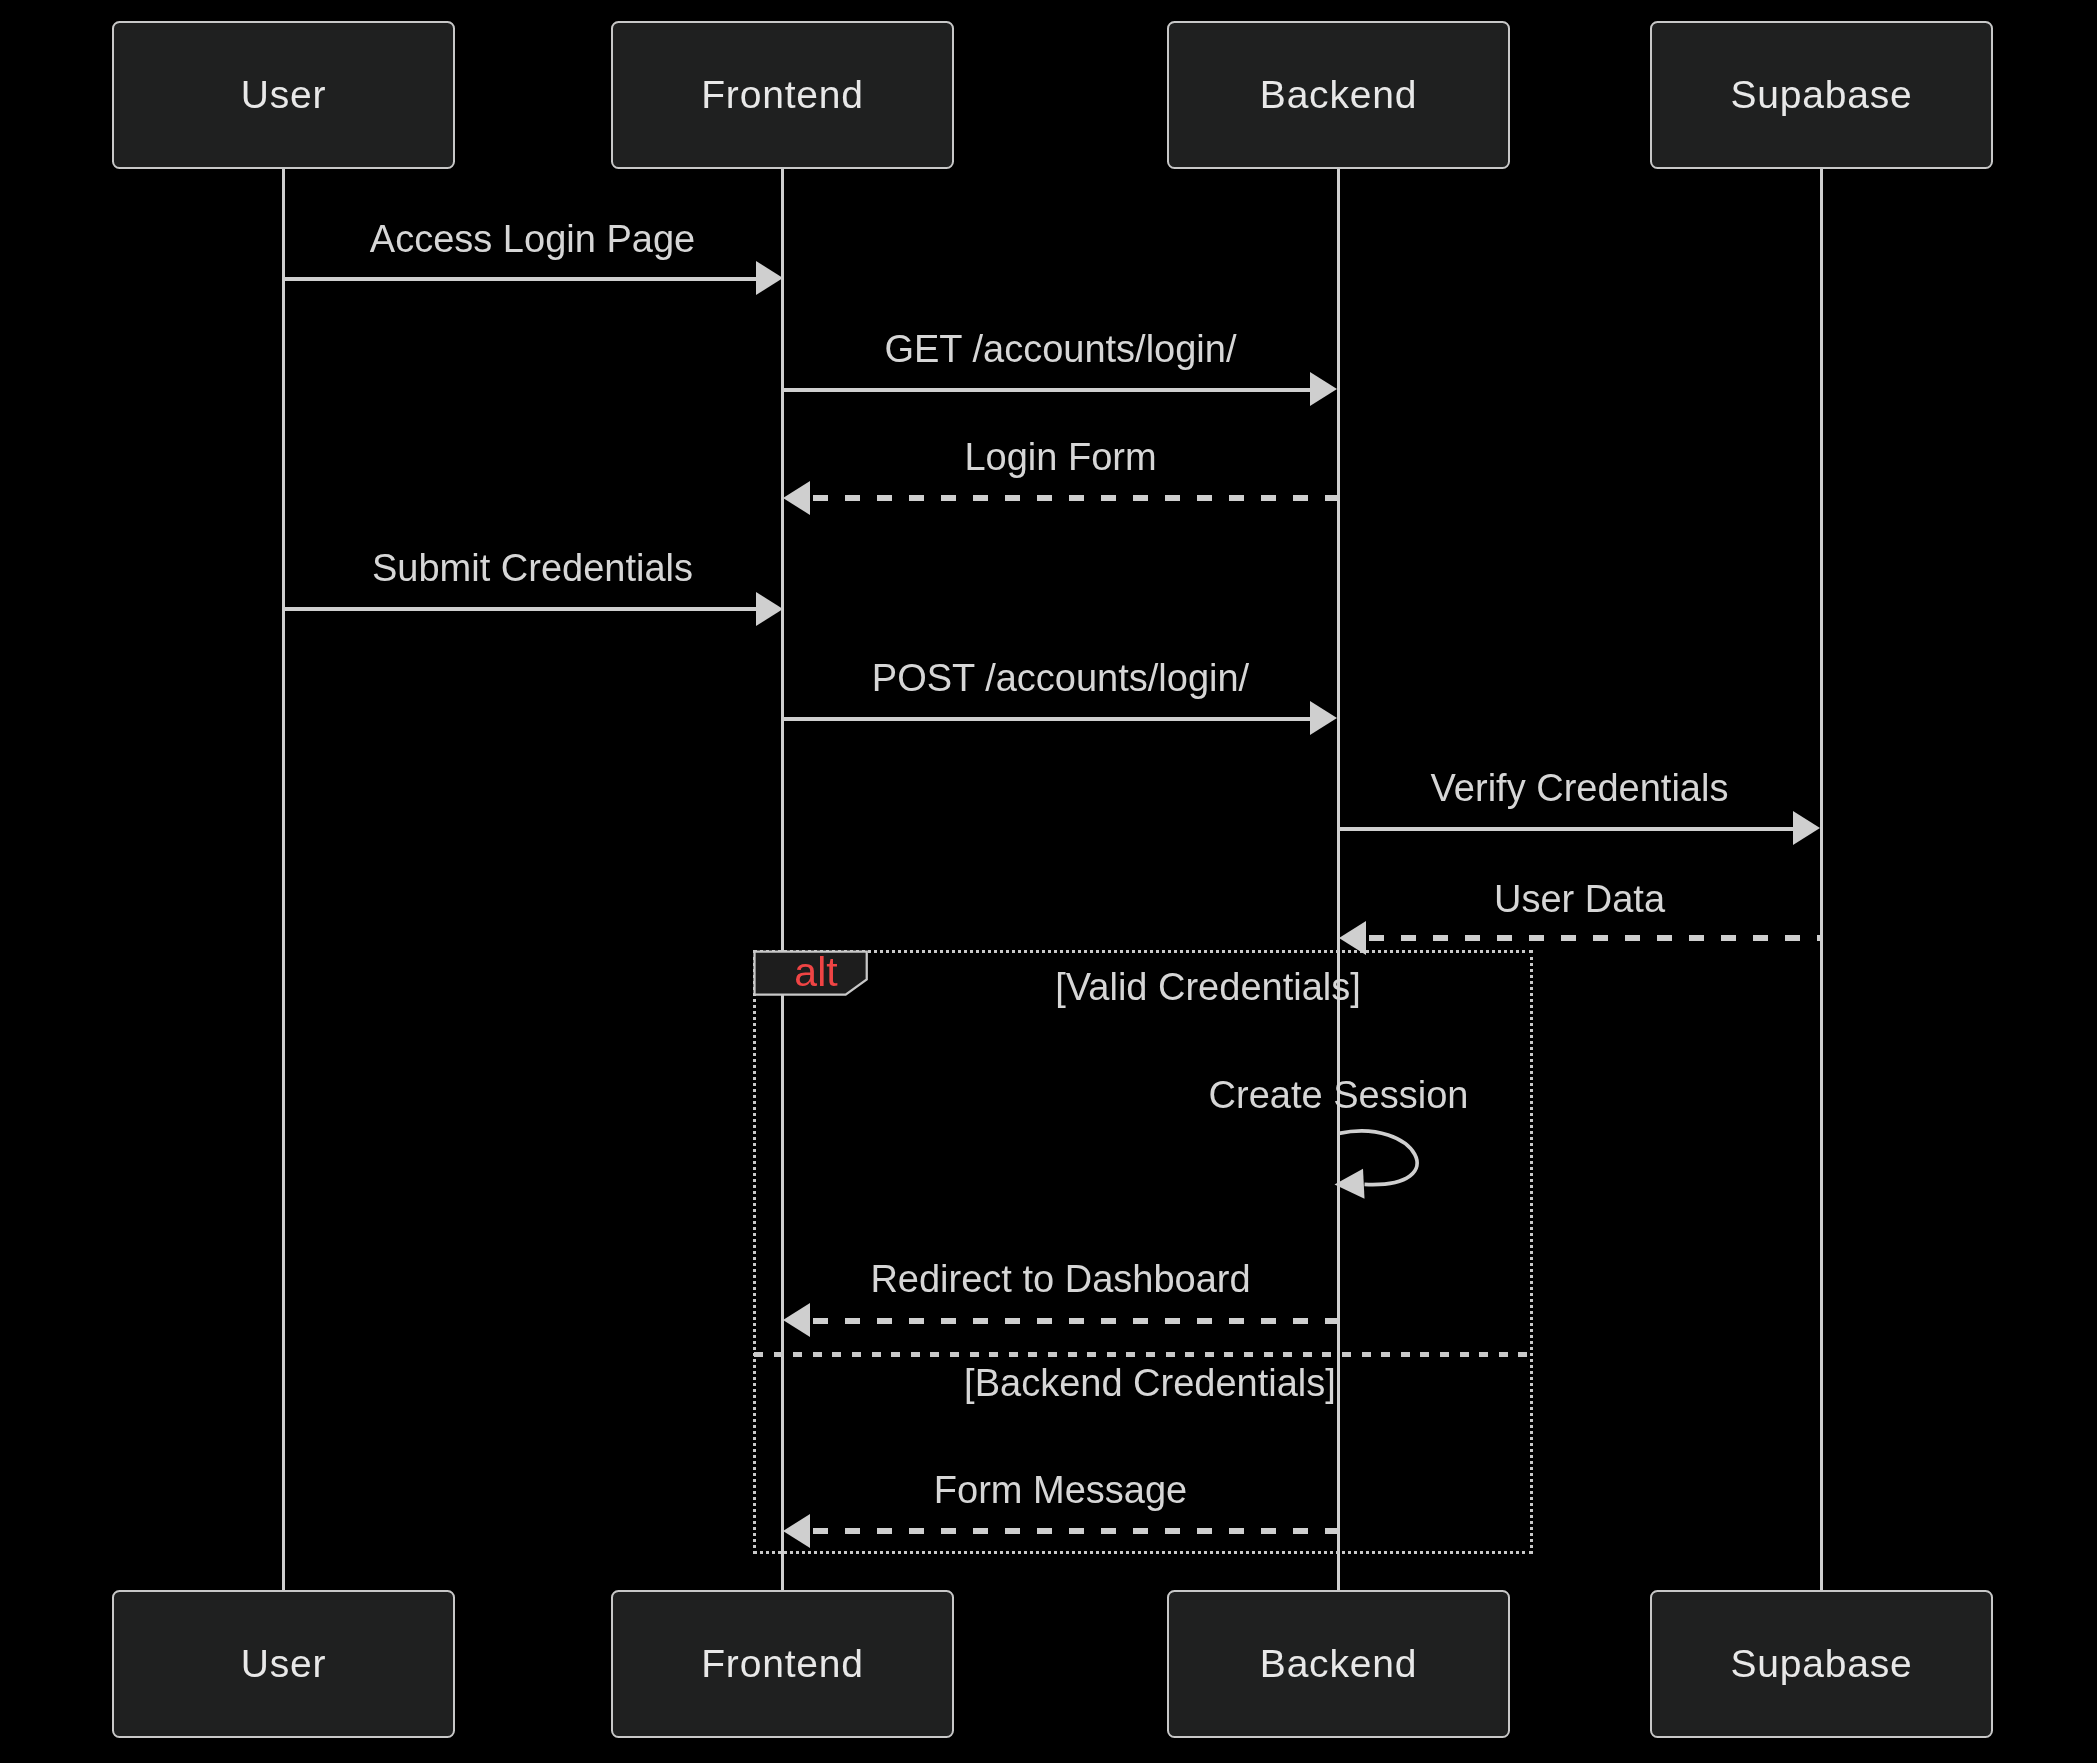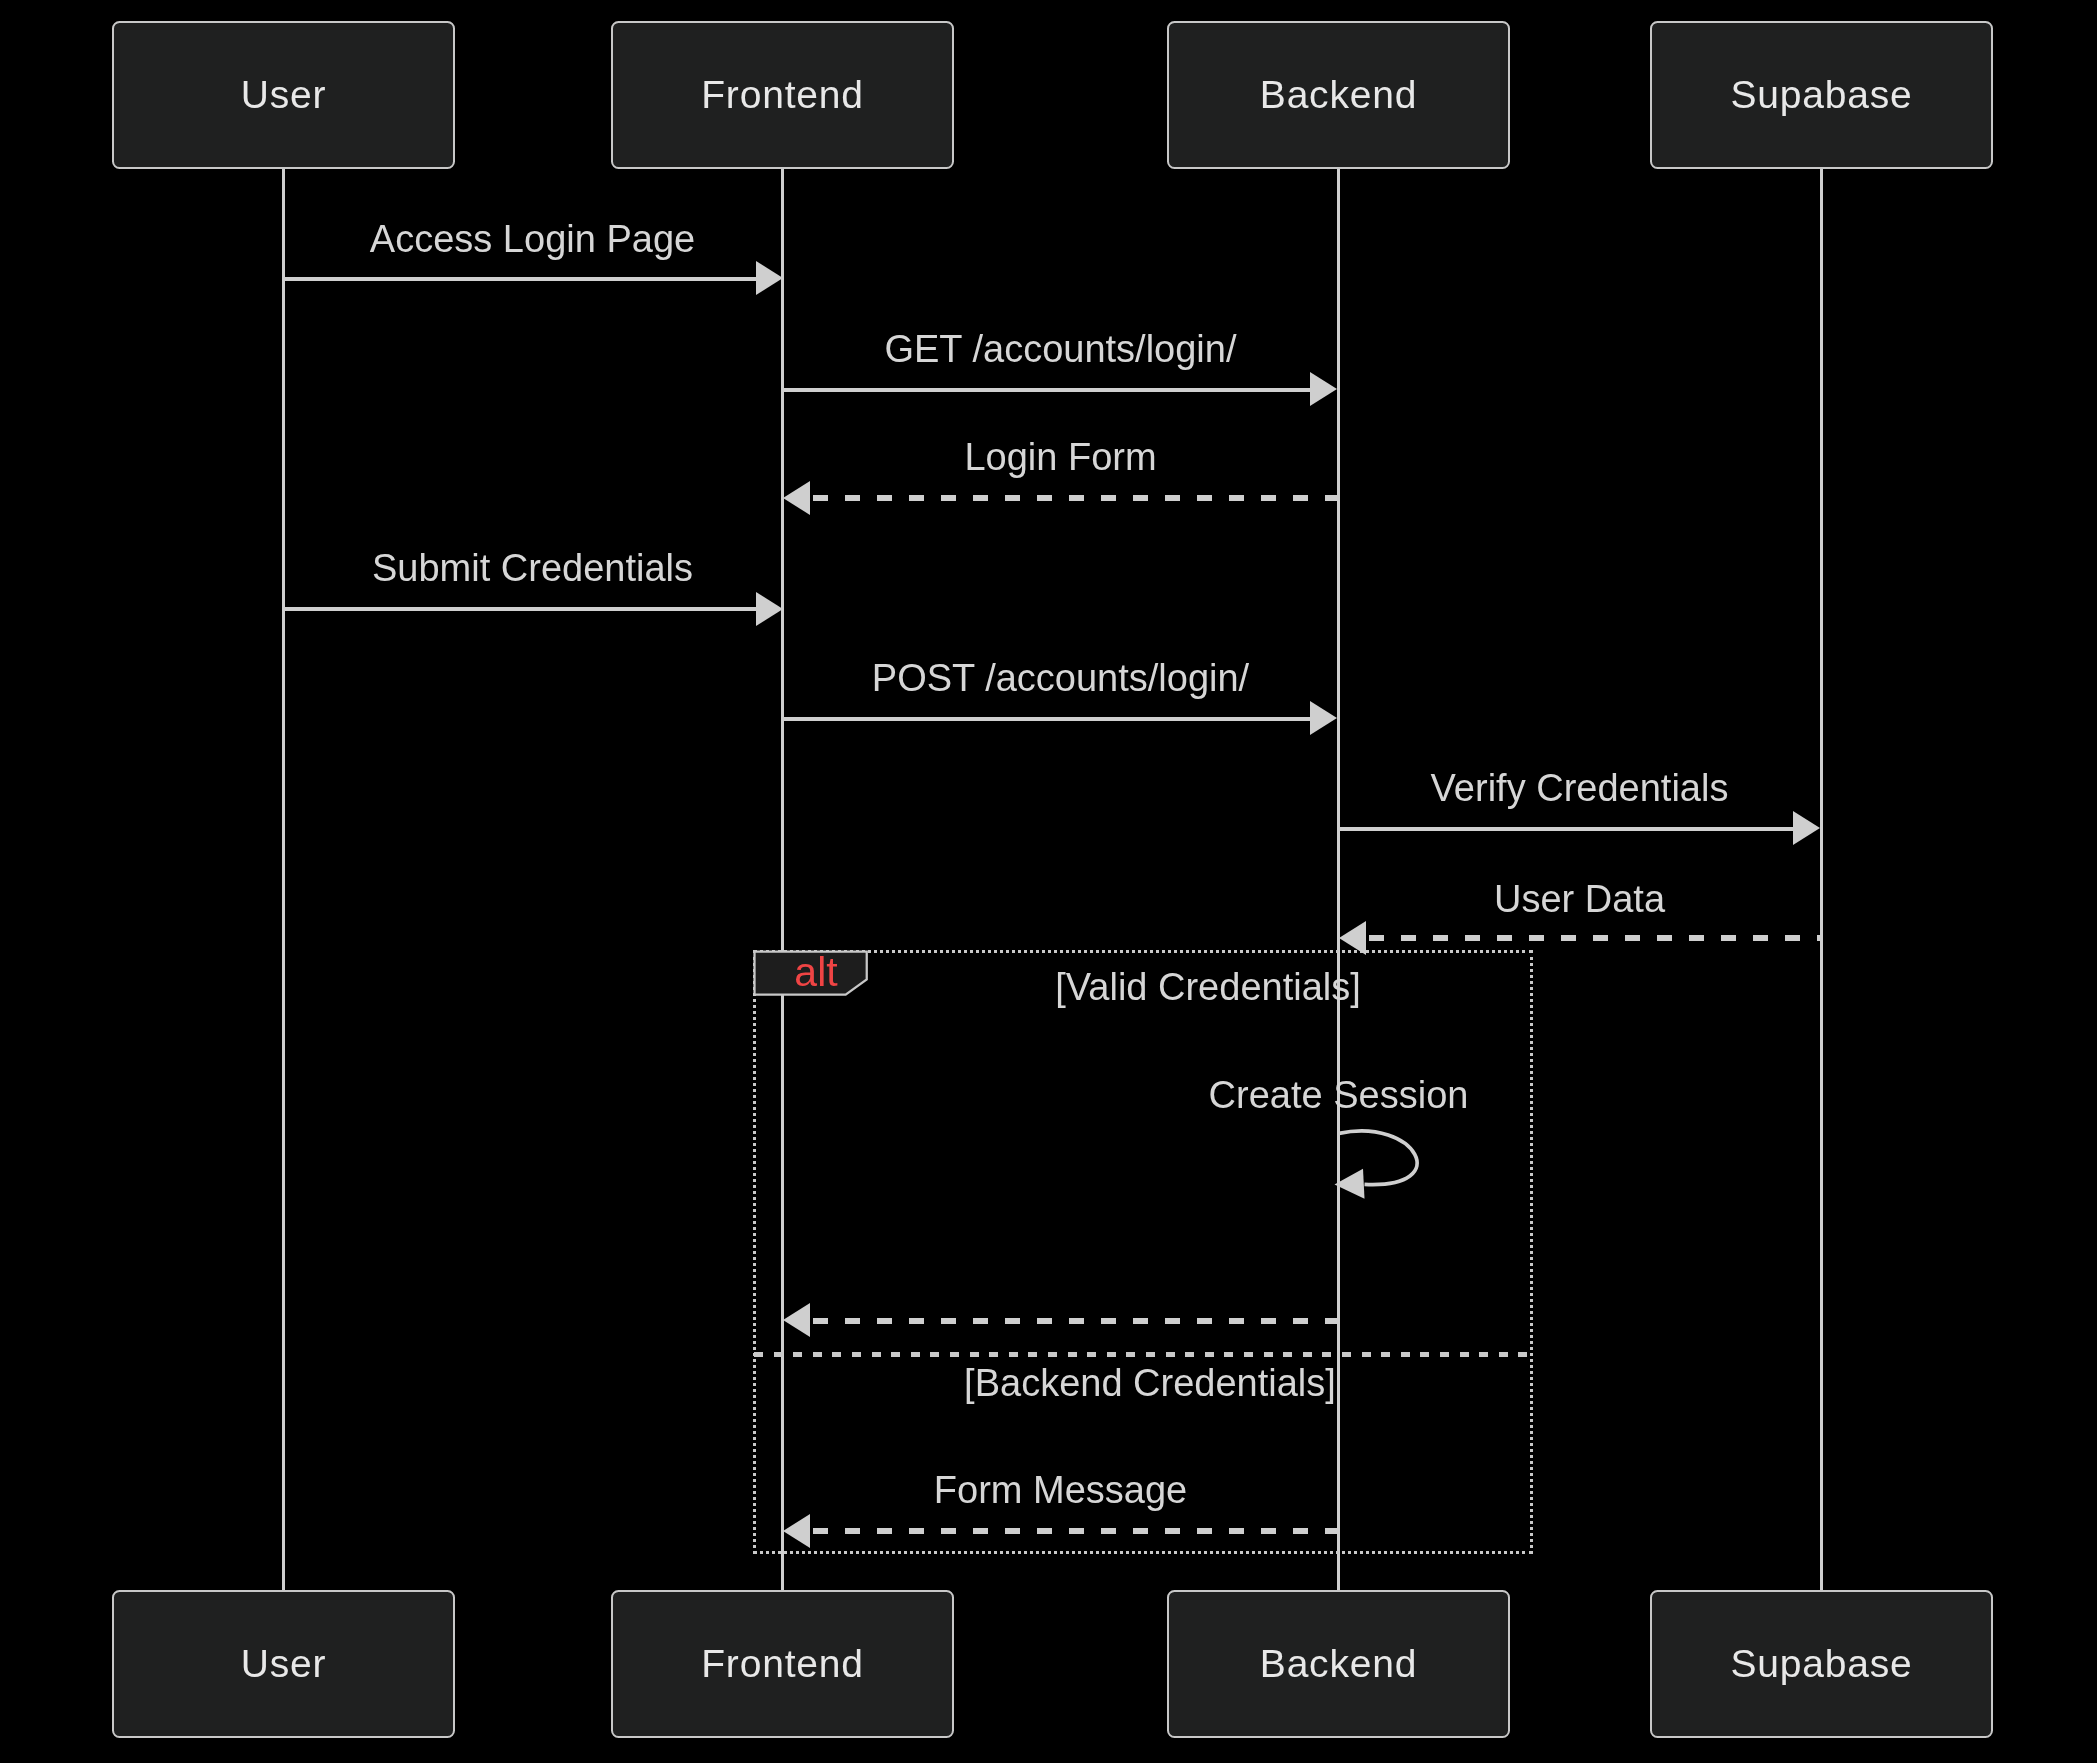--- a/index.html
+++ b/index.html
@@ -118,20 +118,21 @@
   <div class="msg" style="left:1331px;top:873px;width:497px">User Data</div>
   <div class="arr-l" style="left:1339px;top:921px"></div>
   <div class="dline" style="left:1369px;top:935px;width:451px"></div>
 
   <div class="msg" style="left:1090px;top:1069px;width:497px">Create Session</div>
   <svg class="self-loop" width="135" height="87" viewBox="0 0 180 115">
     <path d="M 20 12 C 122 -10, 176 86, 54 80" fill="none" stroke="#cfcfcf" stroke-width="5"></path>
     <polygon points="14,80 52,59 54,99" fill="#cfcfcf"></polygon>
   </svg>
 
+  <div class="msg" style="left:812px;top:1253px;width:497px">Redirect to Dashboard</div>
   <div class="arr-l" style="left:783px;top:1303px"></div>
   <div class="dline" style="left:813px;top:1318px;width:525px"></div>
 
   <div class="msg" style="left:812px;top:1464px;width:497px">Form Message</div>
   <div class="arr-l" style="left:783px;top:1514px"></div>
   <div class="dline" style="left:813px;top:1528px;width:525px"></div>
 
 </div>
 
 

